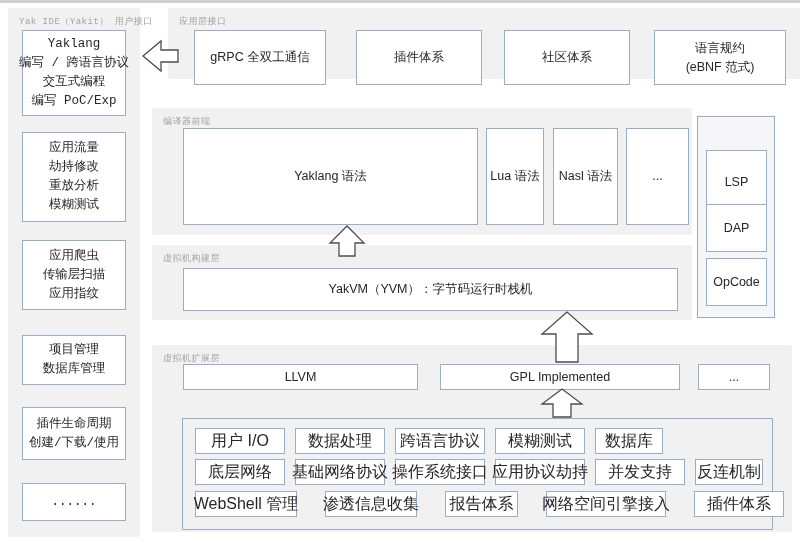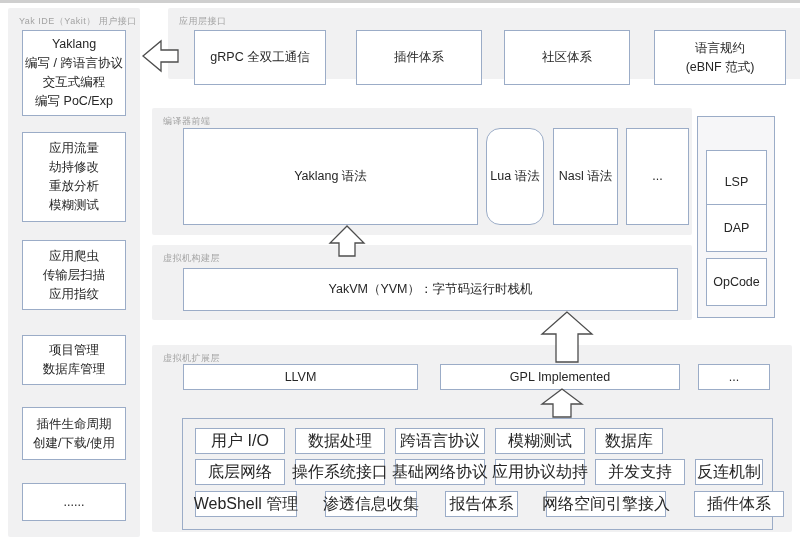--- a/index.html
+++ b/index.html
@@ -64,21 +64,21 @@
   .arrows { position:absolute; left:0; top:0; pointer-events:none; }
   .arrows polygon { fill:#ffffff; stroke:#4d4d4d; stroke-width:1.3; stroke-linejoin:miter; }
   .bottom-bar {
     position:absolute; left:0; top:540; width:800px; height:3px;
     background:#cfcfcf;
   }
 </style>
 </head>
 <body>
 
-<div class="panel" style="left:8px; top:8px; width:132px; height:529px;">
+<div class="panel" style="left:8px; top:8px; width:132px; height:529px;font-family:Liberation Mono, monospace;">
   <div class="panel-label">Yak IDE（Yakit） 用户接口</div>
 
   <div class="box" style="left:14px; top:22px; width:104px; height:86px;">
     <div class="ln">Yaklang</div>
     <div class="ln">编写 / 跨语言协议</div>
     <div class="ln">交互式编程</div>
     <div class="ln">编写 PoC/Exp</div>
   </div>
 
   <div class="box" style="left:14px; top:124px; width:104px; height:90px;">
@@ -126,21 +126,21 @@
     <div class="ln">(eBNF 范式)</div>
   </div>
 </div>
 
 <div class="panel" style="left:152px; top:108px; width:540px; height:127px;">
   <div class="panel-label">编译器前端</div>
 
   <div class="box" style="left:31px; top:20px; width:295px; height:97px;">
     <div class="ln big-ln">Yaklang 语法</div>
   </div>
-  <div class="box" style="left:334px; top:20px; width:58px; height:97px;border-radius:14px;">
+  <div class="box" style="left:334px; top:20px; width:58px; height:97px;">
     <div class="ln">Lua 语法</div>
   </div>
   <div class="box" style="left:401px; top:20px; width:65px; height:97px;">
     <div class="ln">Nasl 语法</div>
   </div>
   <div class="box" style="left:474px; top:20px; width:63px; height:97px;">
     <div class="ln">...</div>
   </div>
 </div>
 
@@ -181,22 +181,22 @@
     <div class="grid-row" style="top:9px;">
       <div class="cell" style="width:90px;">用户 I/O</div>
       <div class="cell" style="width:90px;">数据处理</div>
       <div class="cell" style="width:90px;">跨语言协议</div>
       <div class="cell" style="width:90px;">模糊测试</div>
       <div class="cell" style="width:68px;">数据库</div>
     </div>
 
     <div class="grid-row" style="top:40px;">
       <div class="cell" style="width:90px;">底层网络</div>
+      <div class="cell" style="width:90px;">基础网络协议</div>
       <div class="cell" style="width:90px;">操作系统接口</div>
-      <div class="cell" style="width:90px;">基础网络协议</div>
       <div class="cell" style="width:90px;">应用协议劫持</div>
       <div class="cell" style="width:90px;">并发支持</div>
       <div class="cell" style="width:68px;">反连机制</div>
     </div>
 
     <div class="grid-row" style="top:72px;gap:28px;">
       <div class="cell" style="width:102px;">WebShell 管理</div>
       <div class="cell" style="width:92px;">渗透信息收集</div>
       <div class="cell" style="width:73px;">报告体系</div>
       <div class="cell" style="width:120px;">网络空间引擎接入</div>

